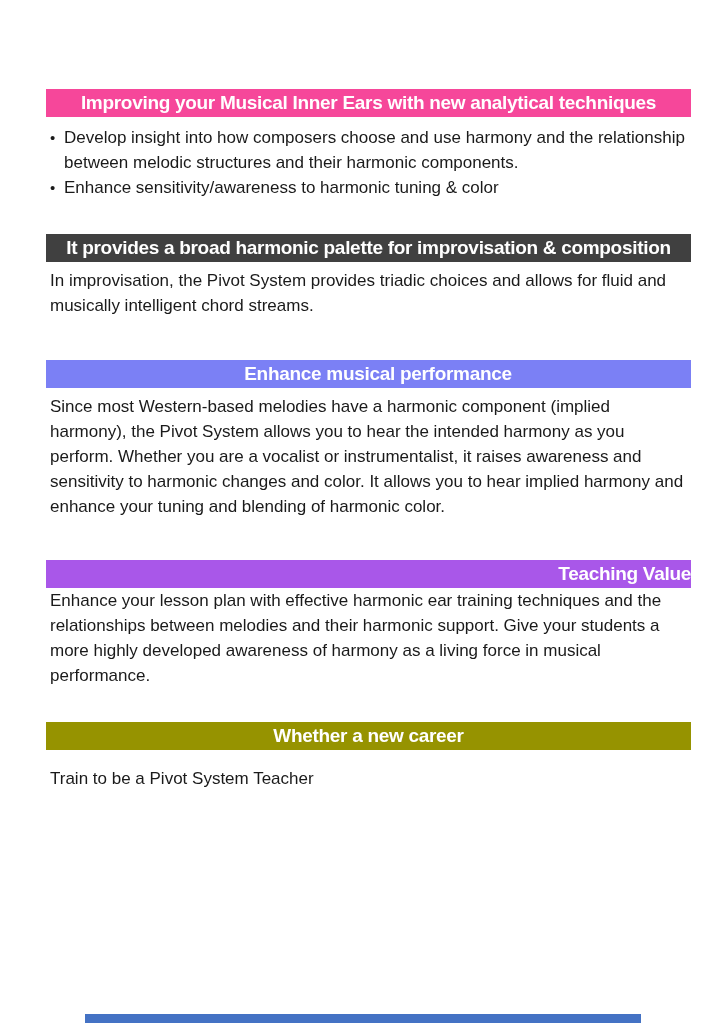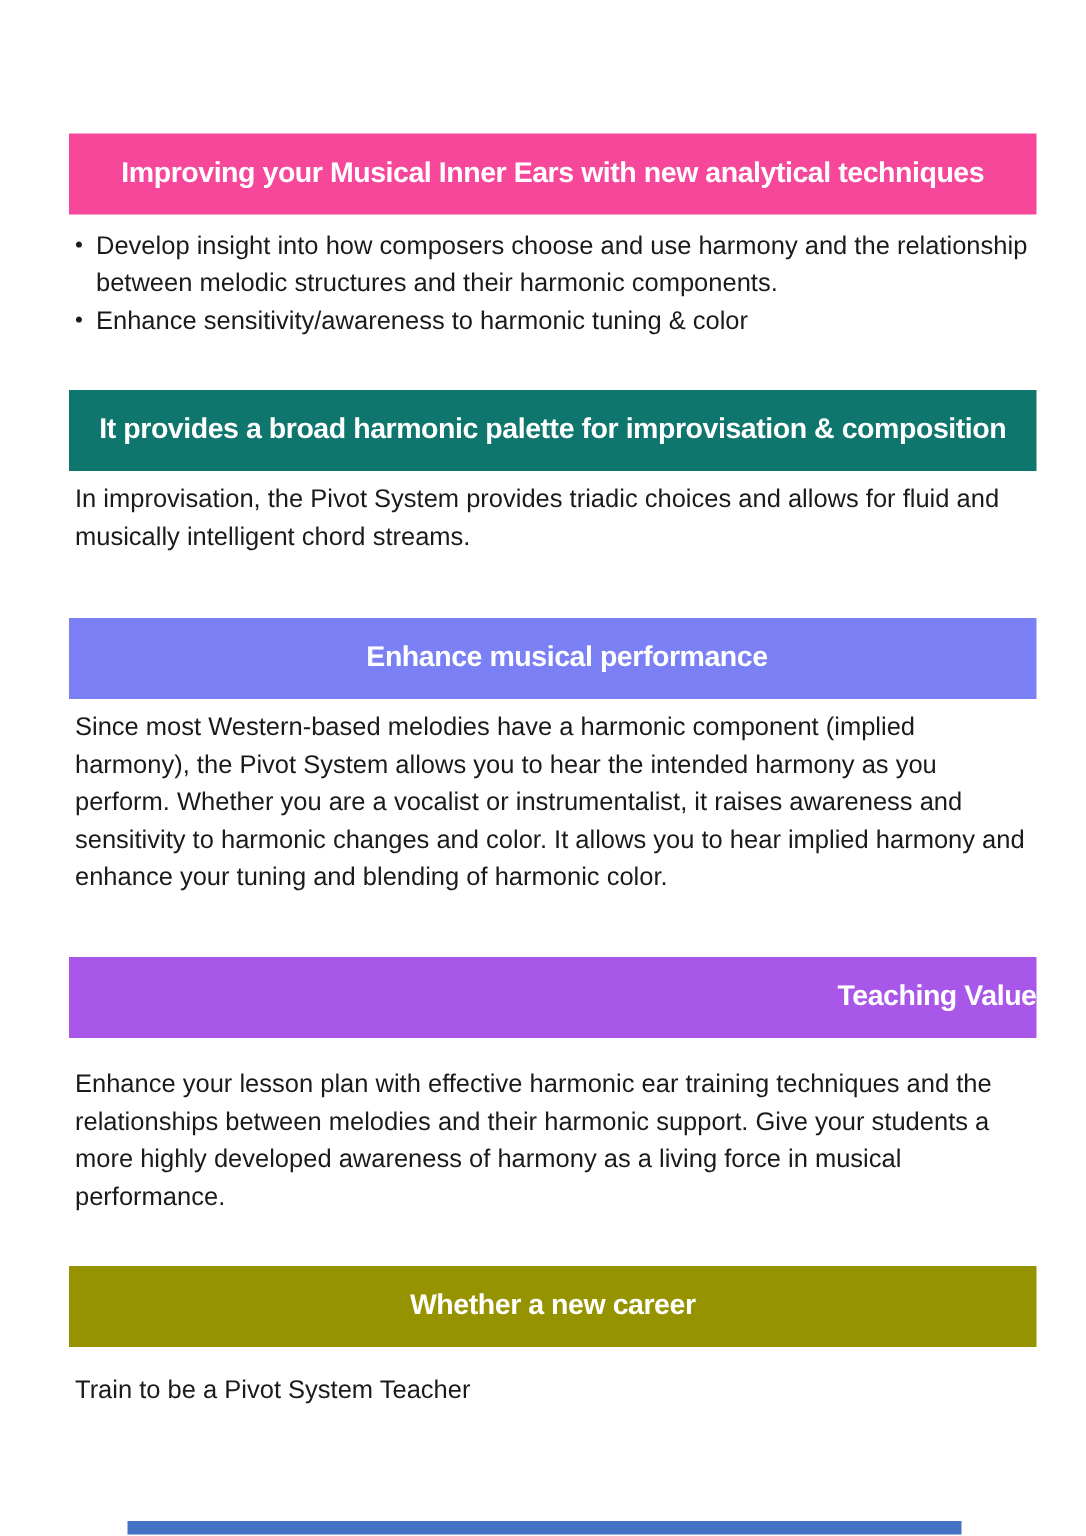--- a/index.html
+++ b/index.html
@@ -9,50 +9,50 @@
     width: 724px;
     height: 1024px;
     background: #ffffff;
     overflow: hidden;
     font-family: "Liberation Sans", "DejaVu Sans", sans-serif;
     color: #1a1a1a;
   }
   .banner {
     margin-left: 46px;
     width: 645px;
-    height: 54px;
+    height: 28px;
     display: flex;
     align-items: center;
     justify-content: center;
     color: #ffffff;
     font-weight: bold;
     font-size: 19px;
     letter-spacing: -0.3px;
     white-space: nowrap;
   }
   .banner.c0 { background: #f6479a; }
-  .banner.c1 { background: #0f766e; }
+  .banner.c1 { background: #404040; }
   .banner.c2 { background: #7b80f5; }
   .banner.c3 { background: #a957e9; justify-content: flex-end; }
   .banner.c4 { background: #969300; }
   .content {
     margin-left: 50px;
     width: 636px;
     font-size: 17px;
     line-height: 25px;
     color: #1a1a1a;
   }
   .sec0 .banner { margin-top: 89px; }
   .sec0 .content { margin-top: 8px; }
   .sec1 .banner { margin-top: 34px; }
   .sec1 .content { margin-top: 6px; }
   .sec2 .banner { margin-top: 42px; padding-left: 19px; }
   .sec2 .content { margin-top: 6px; }
   .sec3 .banner { margin-top: 41px; }
-  .sec3 .content { margin-top: 18px; }
+  .sec3 .content { margin-top: 0; }
   .sec4 .banner { margin-top: 34px; }
   .sec4 .content { margin-top: 16px; }
   ul.bullets { list-style: none; }
   ul.bullets li { display: flex; }
   .bullet-glyph { flex: 0 0 14px; font-size: 15px; }
   .next-page-bar {
     position: absolute;
     left: 85px;
     top: 1014px;
     width: 556px;

